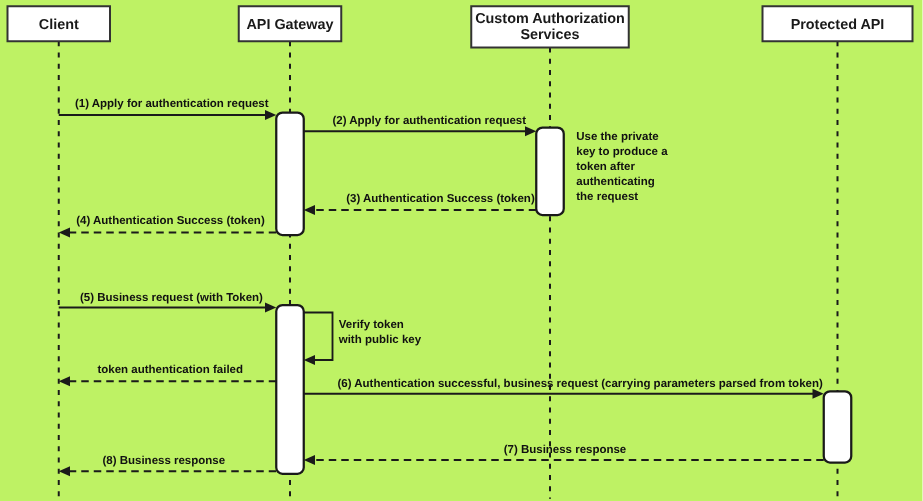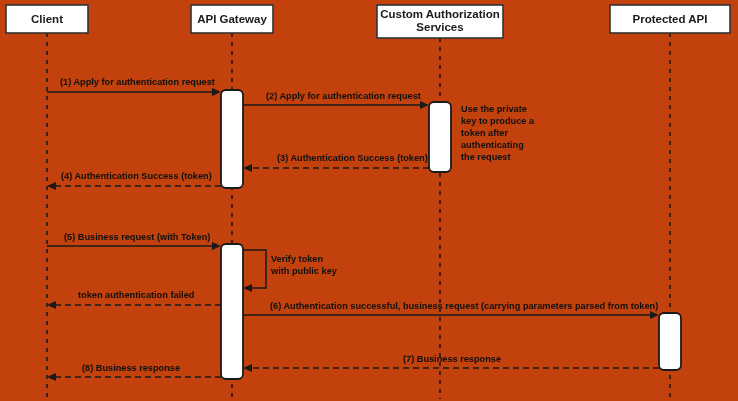--- a/index.html
+++ b/index.html
@@ -4,21 +4,21 @@
 <style>
   html, body {
     margin: 0;
     padding: 0;
     background: #ffffff;
   }
   #diagram-root {
     position: relative;
     width: 738px;
     height: 401px;
-    background: #c2410c;
+    background: #bef264;
     font-family: "Liberation Sans", sans-serif;
     overflow: hidden;
   }
   svg#seq-svg {
     display: block;
     width: 738px;
     height: 401px;
   }
   .lifeline-box-rect {
     fill: #ffffff;

